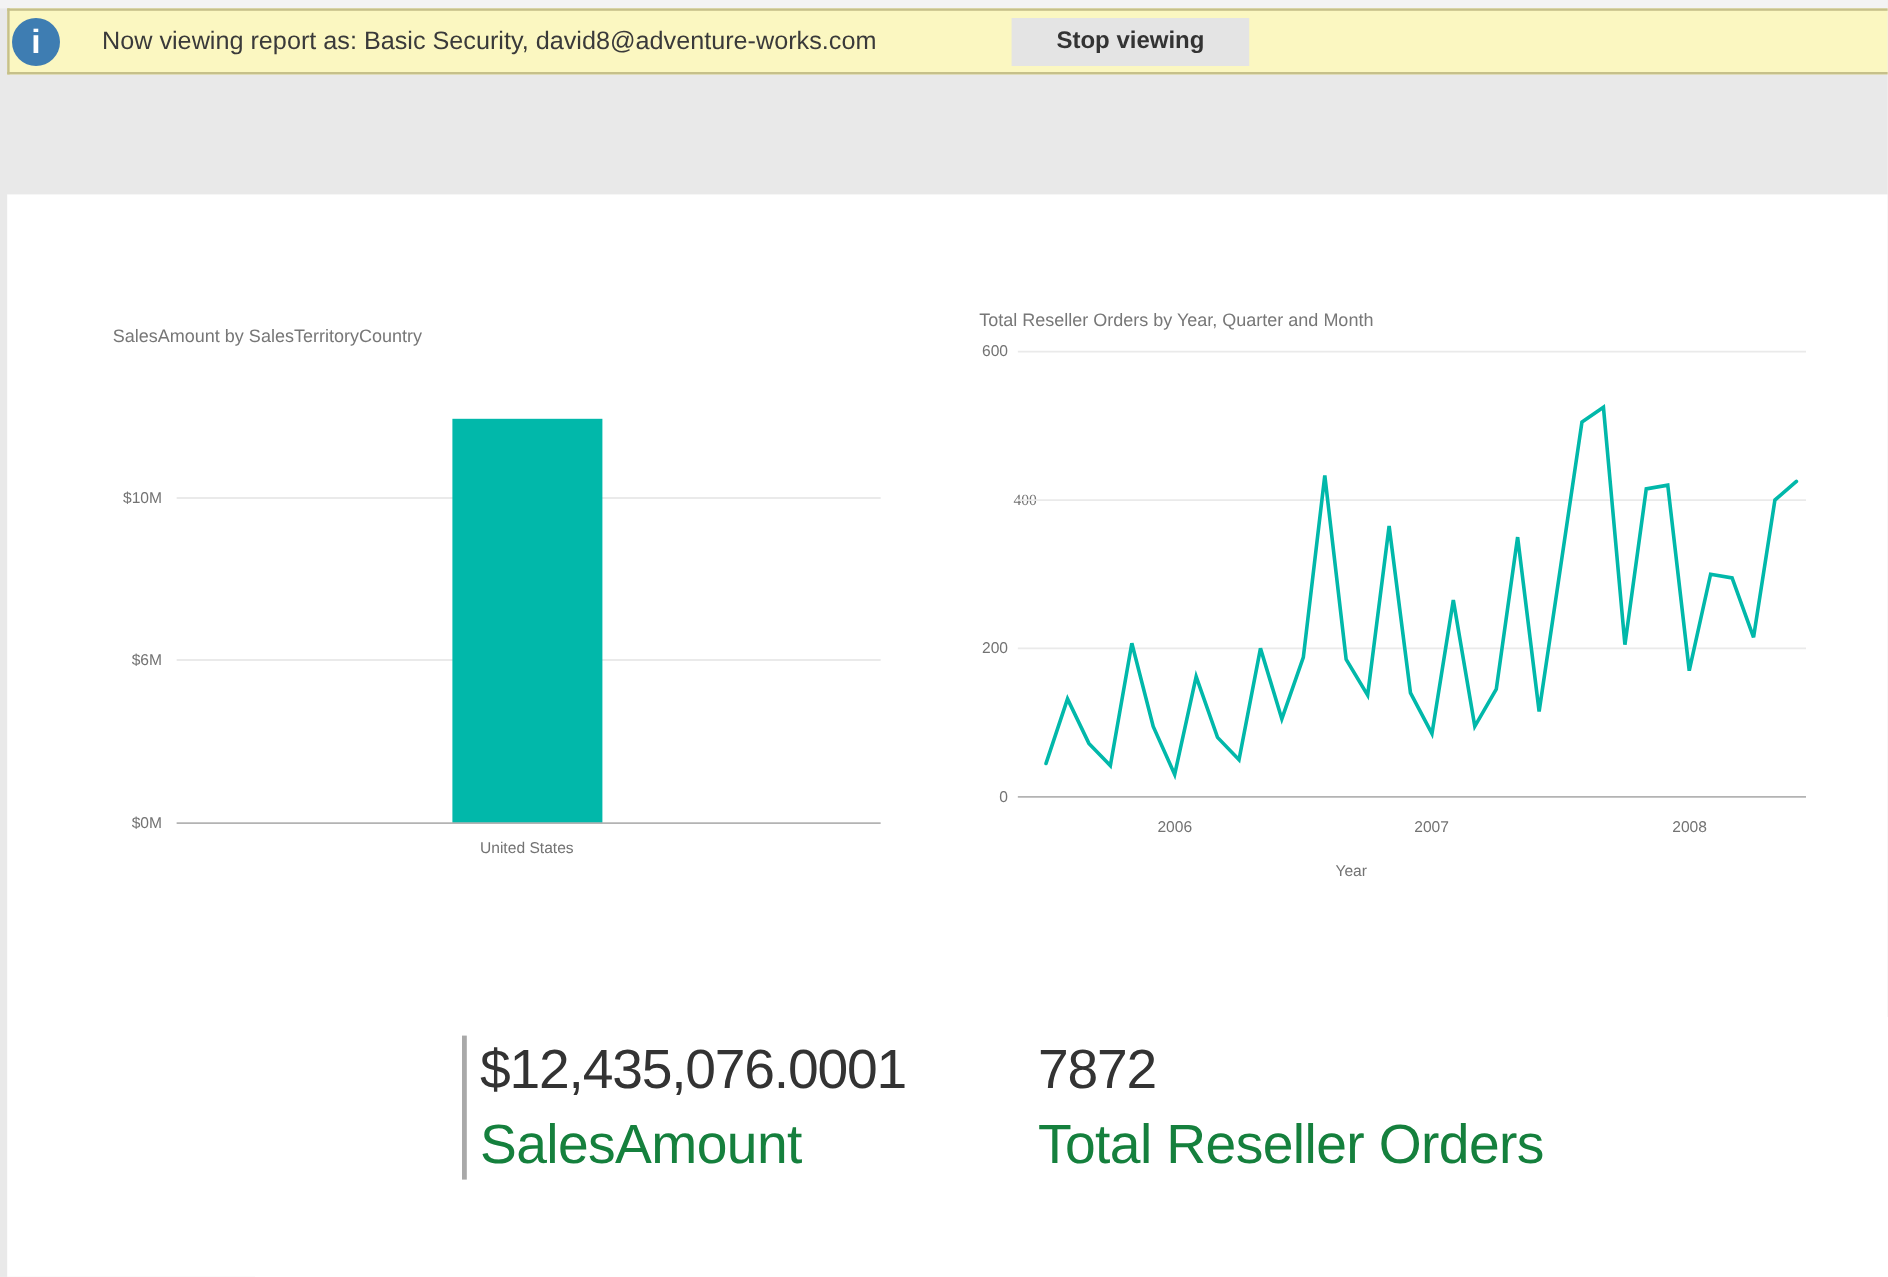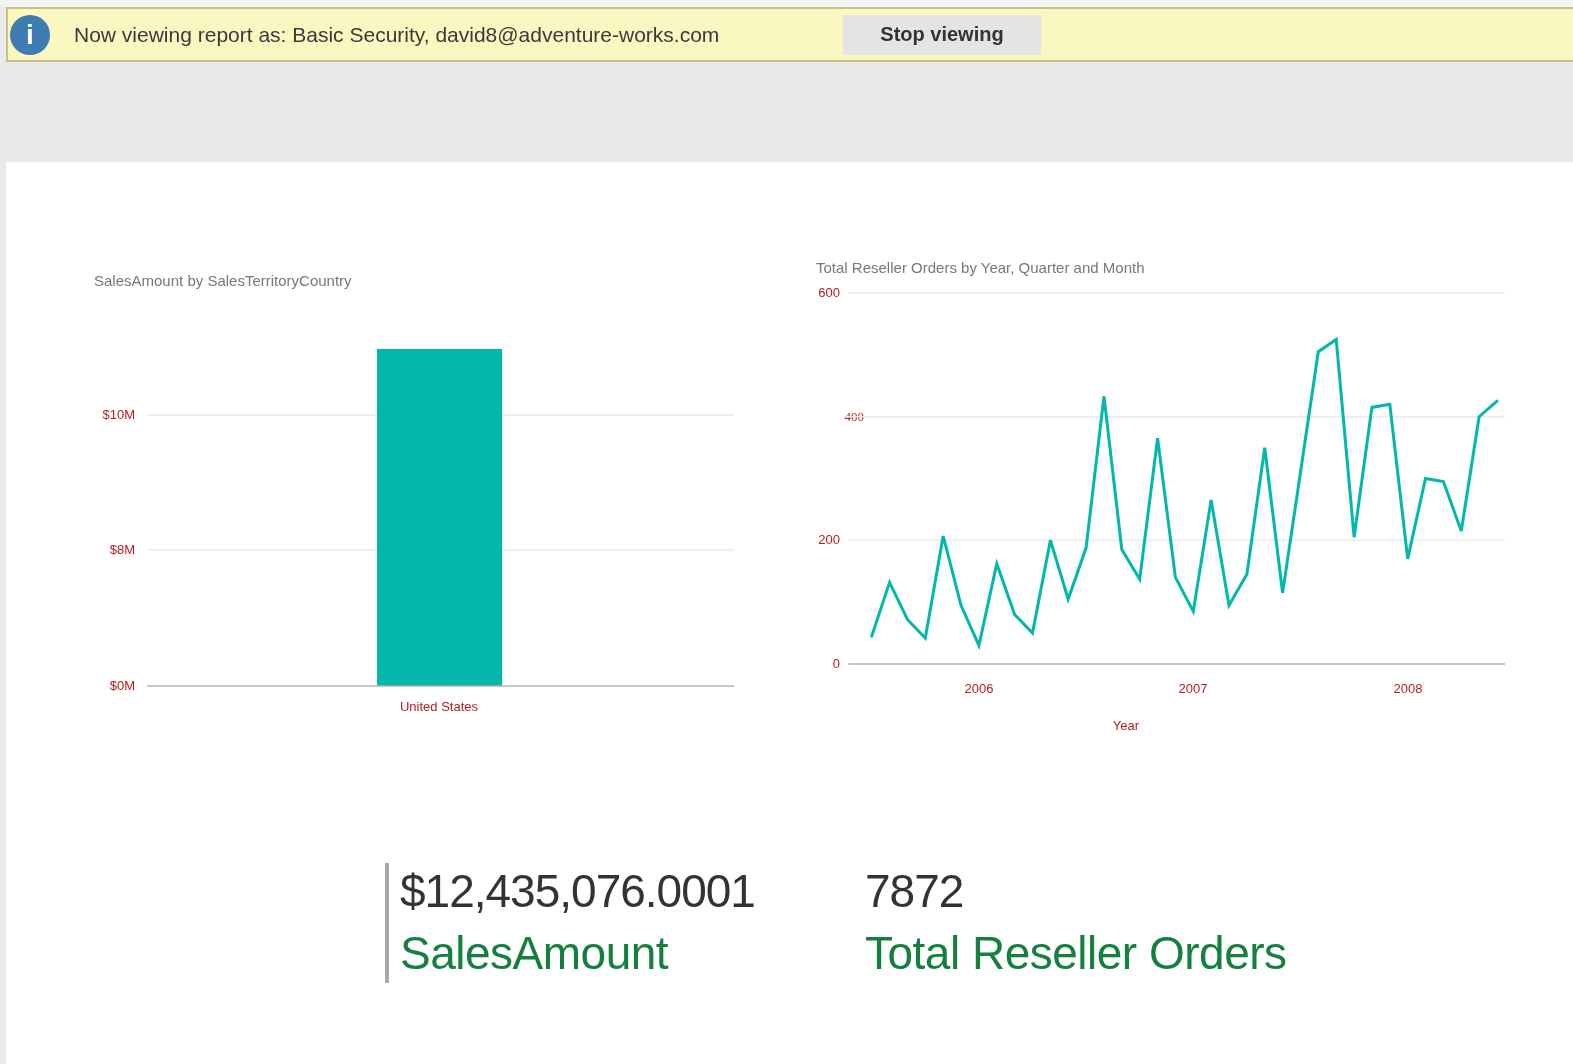--- a/index.html
+++ b/index.html
@@ -7,29 +7,29 @@
   .abs{position:absolute;}
   
   #top-strip{left:0;top:0;width:100%;height:7px;background:#F3F3F3;}
   
   #banner{left:6px;top:7px;right:0;height:55px;background:#FBF7C1;
     border:2px solid #C6C08A;border-right:none;box-sizing:border-box;
     display:flex;align-items:center;}
   #info-icon{width:40px;height:40px;margin-left:2px;border-radius:50%;
     background:#3E7DB2;color:#FFFFFF;display:flex;align-items:center;
     justify-content:center;font-size:28px;font-weight:bold;flex:0 0 auto;}
-  #banner-message{margin-left:24px;font-size:21px;color:#3A3A3A;white-space:nowrap;}
+  #banner-message{margin-left:35px;font-size:21px;color:#3A3A3A;white-space:nowrap;}
   #stop-viewing{position:absolute;left:835px;top:50%;transform:translateY(-50%);
     width:198px;height:40px;background:#E4E4E4;border:none;font-size:20px;
     color:#333333;display:flex;align-items:center;justify-content:center;
     cursor:pointer;font-family:"Liberation Sans",sans-serif;font-weight:bold;}
   
   #canvas{left:6px;top:162px;right:0;height:902px;background:#FFFFFF;}
   .vis-title{font-size:15px;color:#777777;white-space:nowrap;}
-  .tick{font-size:13px;color:#b91c1c;white-space:nowrap;}
+  .tick{font-size:13px;color:#737373;white-space:nowrap;}
   .tick-r{text-align:right;}
   .tick-c{text-align:center;}
   svg{display:block;}
   
   .card-value{font-size:46px;color:#333333;letter-spacing:-1px;white-space:nowrap;}
   .card-label{font-size:46px;color:#15803d;letter-spacing:-0.5px;white-space:nowrap;}
   #card-divider{width:4px;height:120px;background:#A9A9A9;}
 </style>
 </head>
 <body>
@@ -40,21 +40,21 @@
   <div id="info-icon">i</div>
   <div id="banner-message">Now viewing report as: Basic Security, david8@adventure-works.com</div>
   <button id="stop-viewing">Stop viewing</button>
 </div>
 
 <div class="abs" id="canvas">
 
   <div class="abs vis-title" style="left:88px;top:110px;">SalesAmount by SalesTerritoryCountry</div>
 
   <div class="abs tick tick-r" style="left:59px;top:516px;width:70px;">$0M</div>
-  <div class="abs tick tick-r" style="left:59px;top:380px;width:70px;">$8M</div>
+  <div class="abs tick tick-r" style="left:59px;top:380px;width:70px;">$6M</div>
   <div class="abs tick tick-r" style="left:59px;top:245px;width:70px;">$10M</div>
 
   <svg class="abs" id="bar-plot" style="left:141px;top:175px;" width="587" height="365" viewBox="0 0 587 365">
     <line x1="0" y1="78" x2="587" y2="78" stroke="#EAEAEA" stroke-width="1.5"></line>
     <line x1="0" y1="213" x2="587" y2="213" stroke="#EAEAEA" stroke-width="1.5"></line>
     <rect id="sales-bar" x="230" width="125" y="12.0" height="337.0" fill="#01B8AA"></rect>
     <line x1="0" y1="349" x2="587" y2="349" stroke="#B3B3B3" stroke-width="1.5"></line>
   </svg>
 
   <div class="abs tick tick-c" style="left:333px;top:537px;width:200px;">United States</div>

